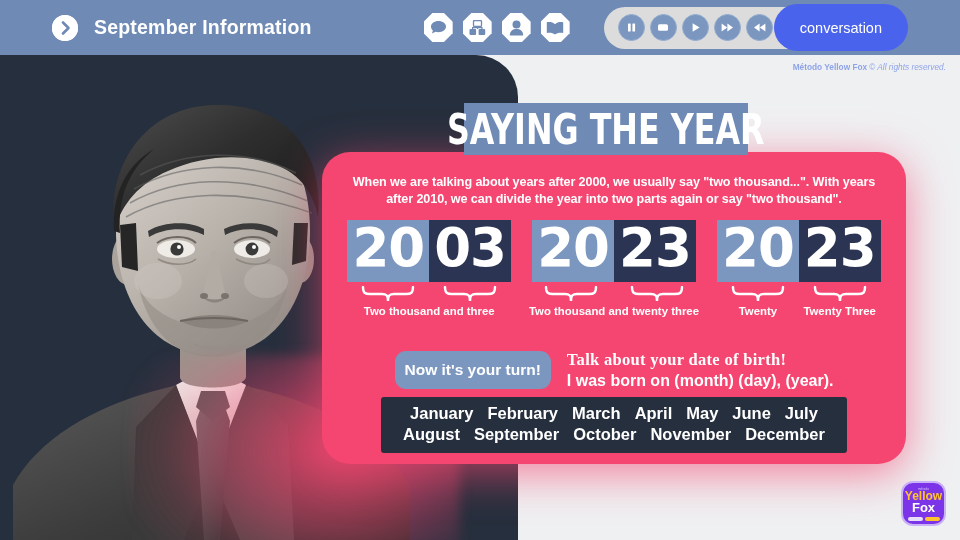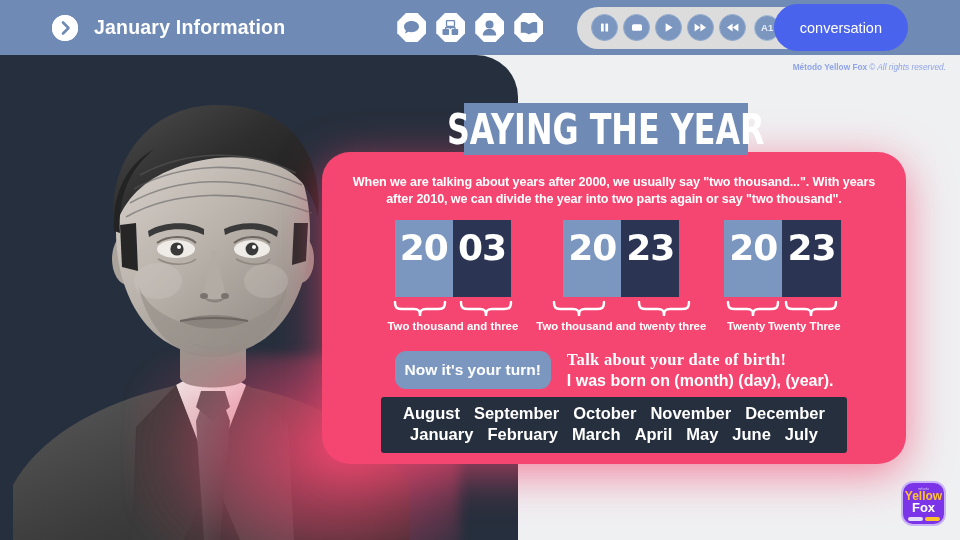--- a/index.html
+++ b/index.html
@@ -98,22 +98,22 @@
 
   
   .years{
     position:absolute; left:0px; top:68px; width:584px; height:100px;
     display:flex; justify-content:center; align-items:flex-start; gap:18px;
   }
   .ygroup{ display:flex; flex-direction:column; align-items:center; }
   .ynum{ display:flex; }
   .ycell{
     font-family:"DejaVu Sans","Liberation Sans",sans-serif;
-    color:#fff; font-weight:bold; font-size:36px; line-height:54px;
-    padding:1px 5px 22px 5px; letter-spacing:-1px;
+    color:#fff; font-weight:bold; font-size:53px; line-height:54px;
+    padding:1px 5px 7px 5px; letter-spacing:-1px;
   }
   .ycell.light{ background:#7b97c0; }
   .ycell.dark{ background:#2b3553; }
   .braces{ display:flex; width:100%; margin-top:4px; }
   .braces .bwrap{ flex:1; display:flex; justify-content:center; }
   .braces svg{ display:block; }
   .ylabels{ display:flex; width:100%; margin-top:3px; }
   .ylabels .lab{
     flex:1; text-align:center; color:#fff; font-size:11.4px; font-weight:bold;
     white-space:nowrap;
@@ -360,35 +360,35 @@
     <div class="turnrow">
       <div class="turnbtn">Now it's your turn!</div>
       <div class="turntext">
         <div class="l1">Talk about your date of birth!</div>
         <div class="l2">I was born on (month) (day), (year).</div>
       </div>
     </div>
 
     <div class="monthbox">
       <div class="monthrow">
-        <div class="month">August</div>
-        <div class="month">September</div>
-        <div class="month">October</div>
-        <div class="month">November</div>
-        <div class="month">December</div>
-      </div>
-      <div class="monthrow">
         <div class="month">January</div>
         <div class="month">February</div>
         <div class="month">March</div>
         <div class="month">April</div>
         <div class="month">May</div>
         <div class="month">June</div>
         <div class="month">July</div>
       </div>
+      <div class="monthrow">
+        <div class="month">August</div>
+        <div class="month">September</div>
+        <div class="month">October</div>
+        <div class="month">November</div>
+        <div class="month">December</div>
+      </div>
     </div>
   </div>
 
   <div class="copyright">
     <span class="b">Método Yellow Fox</span>
     <span>©</span>
     <span class="i">All rights reserved.</span>
   </div>
 
   <div class="logo">
@@ -401,21 +401,21 @@
     </div>
   </div>
 
   <div class="topbar">
     <div class="back-btn">
       <svg width="26" height="26" viewBox="0 0 26 26">
         <circle cx="13" cy="13" r="13" fill="#ffffff"></circle>
         <path d="M11 7.5 L16.5 13 L11 18.5" stroke="#6e8ab5" stroke-width="2.6" fill="none" stroke-linecap="round" stroke-linejoin="round"></path>
       </svg>
     </div>
-    <div class="app-title">January Information</div>
+    <div class="app-title">September Information</div>
 
     <div class="hdr-icons">
       <div class="oct">
         <svg width="17" height="15" viewBox="0 0 17 15">
           <path d="M8.5 1 C12.6 1 16 3.4 16 6.6 C16 9.8 12.6 12.2 8.5 12.2 C7.4 12.2 6.4 12.06 5.5 11.8 L2 13.6 L2.9 10.6 C1.7 9.55 1 8.15 1 6.6 C1 3.4 4.4 1 8.5 1 Z" fill="#6e8ab5"></path>
         </svg>
       </div>
       <div class="oct">
         <svg width="17" height="16" viewBox="0 0 17 16">
           <rect x="4.5" y="0.5" width="8" height="6" rx="1" fill="none" stroke="#6e8ab5" stroke-width="1.3"></rect>

